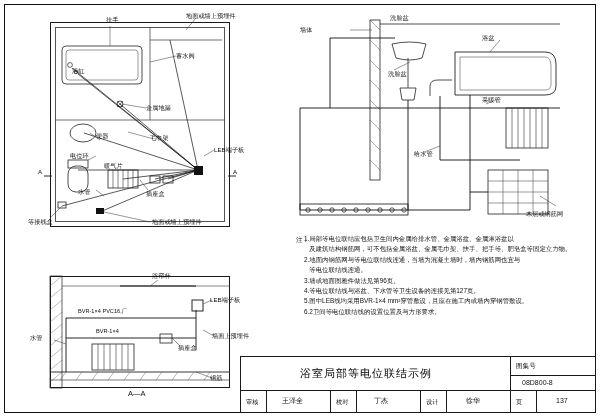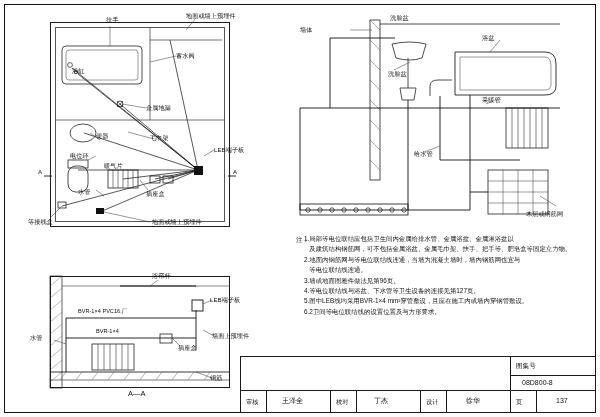--- a/index.html
+++ b/index.html
@@ -285,20 +285,21 @@
   <div class="lbl" style="left:212px;top:332px;">墙面上预埋件</div>
   <div class="lbl" style="left:30px;top:334px;">水管</div>
   <div class="lbl" style="left:210px;top:374px;">钢筋</div>
   <div class="lbl" style="left:128px;top:390px;font-size:7.5px;">A—A</div>
 
   <div class="box" style="left:240px;top:356px;width:356px;height:57px;"></div>
   <div class="ln h" style="left:240px;top:390px;width:356px;"></div>
   <div class="ln v" style="left:510px;top:356px;height:34px;"></div>
   <div class="ln h" style="left:510px;top:375px;width:86px;"></div>
 
+  <div class="ttl" style="left:300px;top:366px;">浴室局部等电位联结示例</div>
   <div class="lbl" style="left:516px;top:362px;font-size:6.6px;">图集号</div>
   <div class="lbl" style="left:522px;top:379px;font-size:7px;">08D800-8</div>
 
   <div class="ln v" style="left:266px;top:390px;height:23px;"></div>
   <div class="ln v" style="left:330px;top:390px;height:23px;"></div>
   <div class="ln v" style="left:356px;top:390px;height:23px;"></div>
   <div class="ln v" style="left:420px;top:390px;height:23px;"></div>
   <div class="ln v" style="left:446px;top:390px;height:23px;"></div>
   <div class="ln v" style="left:510px;top:390px;height:23px;"></div>
   <div class="ln v" style="left:536px;top:390px;height:23px;"></div>

